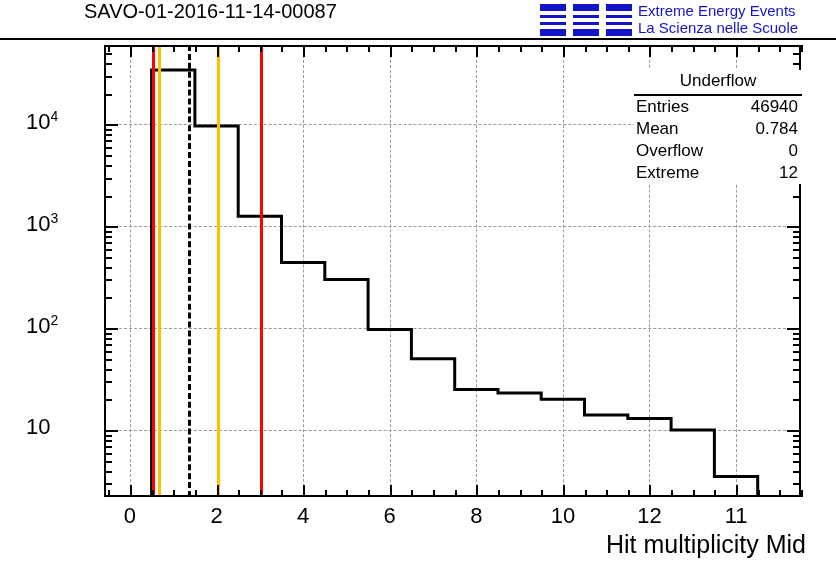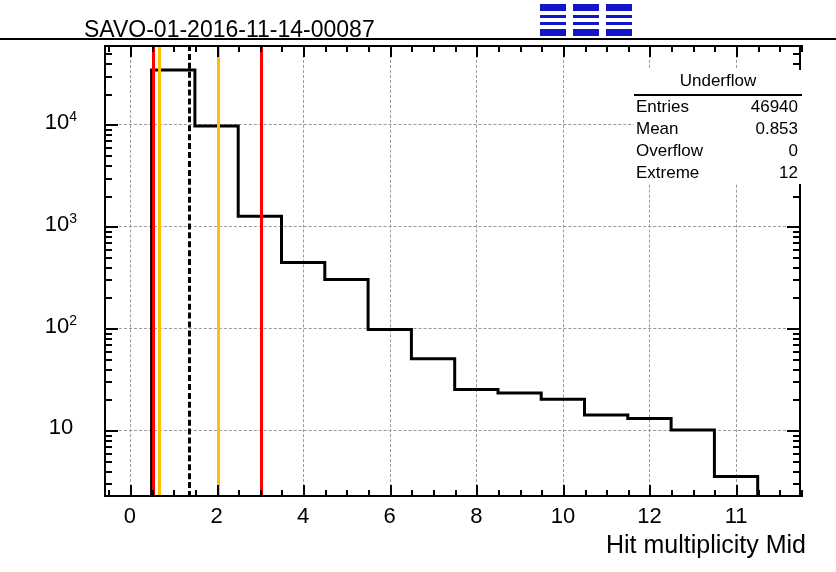--- a/index.html
+++ b/index.html
@@ -1,20 +1,20 @@
 <!DOCTYPE html>
 <html><head>
 <meta charset="utf-8">
 <style>
   html,body{margin:0;padding:0;background:#ffffff;}
   body{width:836px;height:572px;position:relative;overflow:hidden;
        font-family:"Liberation Sans",sans-serif;color:#000;}
 
   
-  #plot-title{position:absolute;left:84px;top:16px;font-size:23px;letter-spacing:0px;
+  #plot-title{position:absolute;left:84px;top:0;font-size:20px;letter-spacing:0px;
     white-space:nowrap;}
 
   
   #logo{position:absolute;left:540px;top:2px;width:292px;height:36px;}
   #logo-marks{position:absolute;left:0px;top:2px;width:92px;height:32px;}
   .logoE{position:absolute;top:0;width:26px;height:32px;background:#1414c8;}
   .logoE .bar{position:absolute;left:0;width:26px;height:4px;background:#ffffff;}
   .logoE .bar.b1{top:7px;}
   .logoE .bar.b2{top:14px;}
   .logoE .bar.b3{top:21px;}
@@ -38,21 +38,21 @@
   .tickx.majt{height:12px;top:0;}
   .tickx.mint{height:7px;top:0;}
 
   .ticky{position:absolute;height:0;border-top:2px solid #000;}
   .ticky.maj{width:14px;left:0;}
   .ticky.min{width:8px;left:0;}
   .ticky.majr{width:14px;right:0;}
   .ticky.minr{width:8px;right:0;}
 
   .xlab{position:absolute;font-size:22px;text-align:center;width:60px;}
-  .ylab{position:absolute;font-size:22px;text-align:center;width:70px;white-space:nowrap;}
+  .ylab{position:absolute;font-size:22px;text-align:left;width:70px;white-space:nowrap;}
   .ylab sup{font-size:14px;vertical-align:super;}
 
   #xtitle{position:absolute;right:30px;top:530px;font-size:25px;white-space:nowrap;}
 
   
   #histo{position:absolute;left:0;top:0;width:697px;height:452px;}
 
   
   .vline{position:absolute;width:0;height:452px;top:0;}
   .vline.solid-red{border-left:3px solid #ff0000;}
@@ -87,20 +87,24 @@
       <div class="notch"></div>
         <div class="notch2"></div>
     </div>
     <div class="logoE" style="left:66px;">
       <div class="bar b1"></div>
         <div class="bar b2"></div>
         <div class="bar b3"></div>
       <div class="notch"></div>
         <div class="notch2"></div>
     </div>
+  </div>
+  <div id="logo-text">
+    <div>Extreme Energy Events</div>
+    <div>La Scienza nelle Scuole</div>
   </div>
 </div>
 <div id="logo-rule"></div>
 
 <div id="plot">
 
   <div id="gridlayer">
       <div class="vgrid" style="left: 25.9752px;"></div>
       <div class="vgrid" style="left: 112.559px;"></div>
       <div class="vgrid" style="left: 199.143px;"></div>
@@ -300,21 +304,21 @@
 
 <div id="stats">
   <div id="stats-title">Underflow</div>
   <div id="stats-rows">
       <div class="srow">
         <span class="slab">Entries</span>
         <span class="sval">46940</span>
       </div>
       <div class="srow">
         <span class="slab">Mean</span>
-        <span class="sval">0.853</span>
+        <span class="sval">0.784</span>
       </div>
       <div class="srow">
         <span class="slab">Overflow</span>
         <span class="sval">0</span>
       </div>
       <div class="srow">
         <span class="slab">Extreme</span>
         <span class="sval">12</span>
       </div>
     </div>

